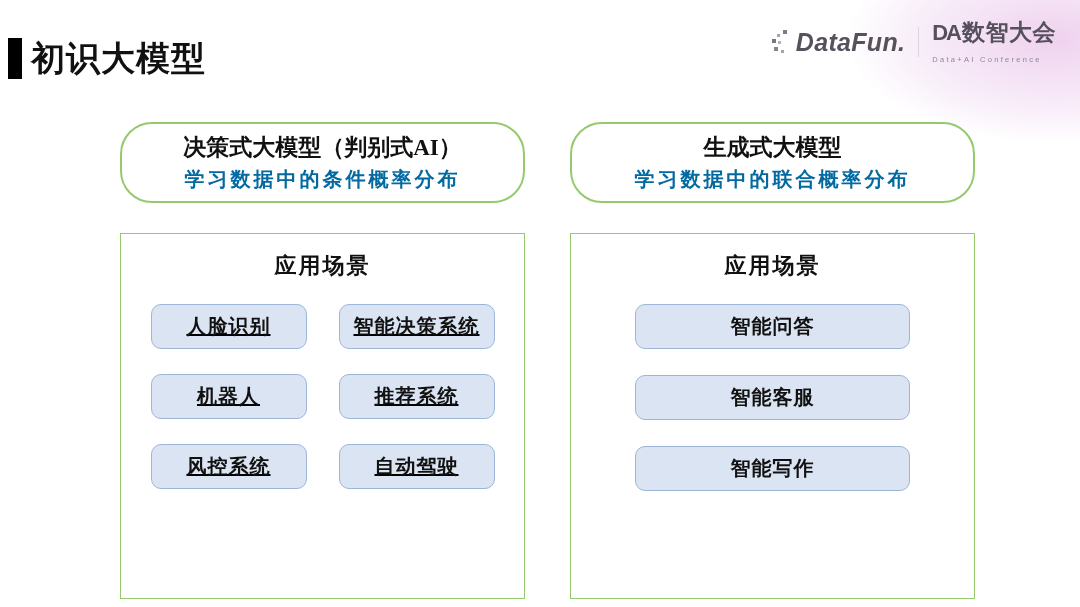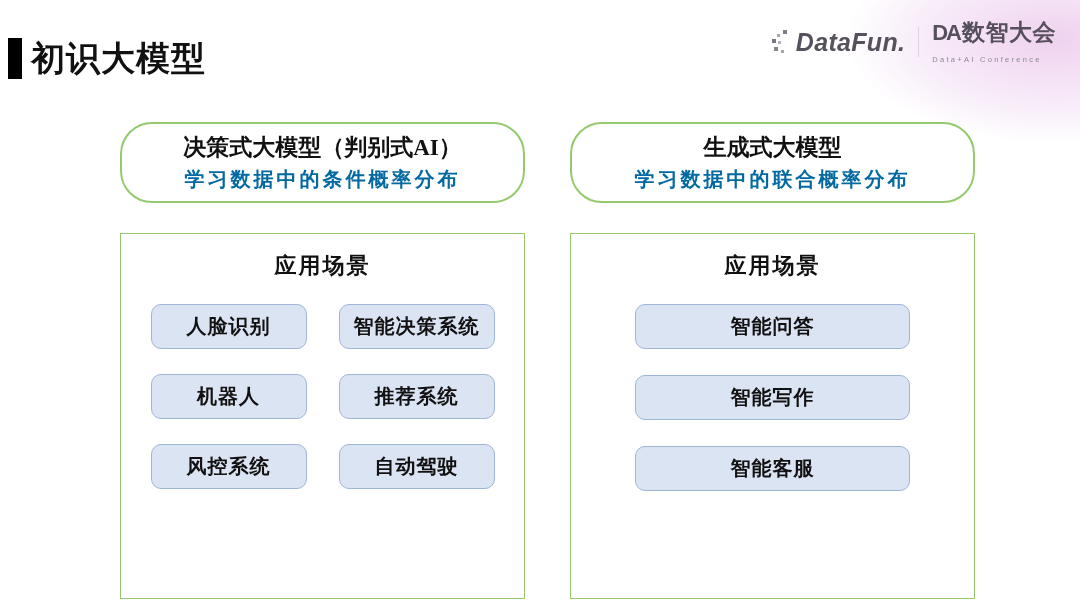--- a/index.html
+++ b/index.html
@@ -36,21 +36,21 @@
   .head-pill{box-sizing:border-box;width:405px;height:81px;border:2px solid #94ca6d;border-radius:32px;
     background:#fff;display:flex;flex-direction:column;align-items:center;justify-content:center;gap:3px;}
   .head-title{font-weight:700;font-size:23px;color:#111;}
   .head-sub{font-weight:700;font-size:20px;color:#0369a1;letter-spacing:3px;}
 
   .app-box{box-sizing:border-box;position:absolute;left:0;top:111px;width:405px;height:366px;
     border:1.5px solid #94ca6d;background:#fff;}
   .app-title{margin-top:17px;text-align:center;font-weight:700;font-size:22px;color:#111;letter-spacing:2px;}
 
   .pill-grid{position:absolute;left:0;top:70px;width:100%;display:grid;justify-content:center;}
-  .two-col{grid-template-columns:156px 156px;gap:25px 32px;}
+  .two-col{grid-template-columns:156px 156px;gap:25px 32px;text-decoration:underline;}
   .one-col{grid-template-columns:275px;gap:26px;}
   .pill{box-sizing:border-box;height:45px;background:#dbe4f2;border:1.5px solid #9fb5d8;border-radius:10px;
     display:flex;align-items:center;justify-content:center;
     font-weight:700;font-size:20px;color:#111;letter-spacing:1px;}
 </style>
 </head>
 <body>
 
 <div class="slide">
 
@@ -103,19 +103,19 @@
 
   <section class="col col-right">
     <div class="head-pill">
       <div class="head-title">生成式大模型</div>
       <div class="head-sub">学习数据中的联合概率分布</div>
     </div>
     <div class="app-box">
       <div class="app-title">应用场景</div>
       <div class="pill-grid one-col">
           <div class="pill">智能问答</div>
+          <div class="pill">智能客服</div>
           <div class="pill">智能写作</div>
-          <div class="pill">智能客服</div>
         </div>
     </div>
   </section>
 
 </div>
 
 </body></html>

